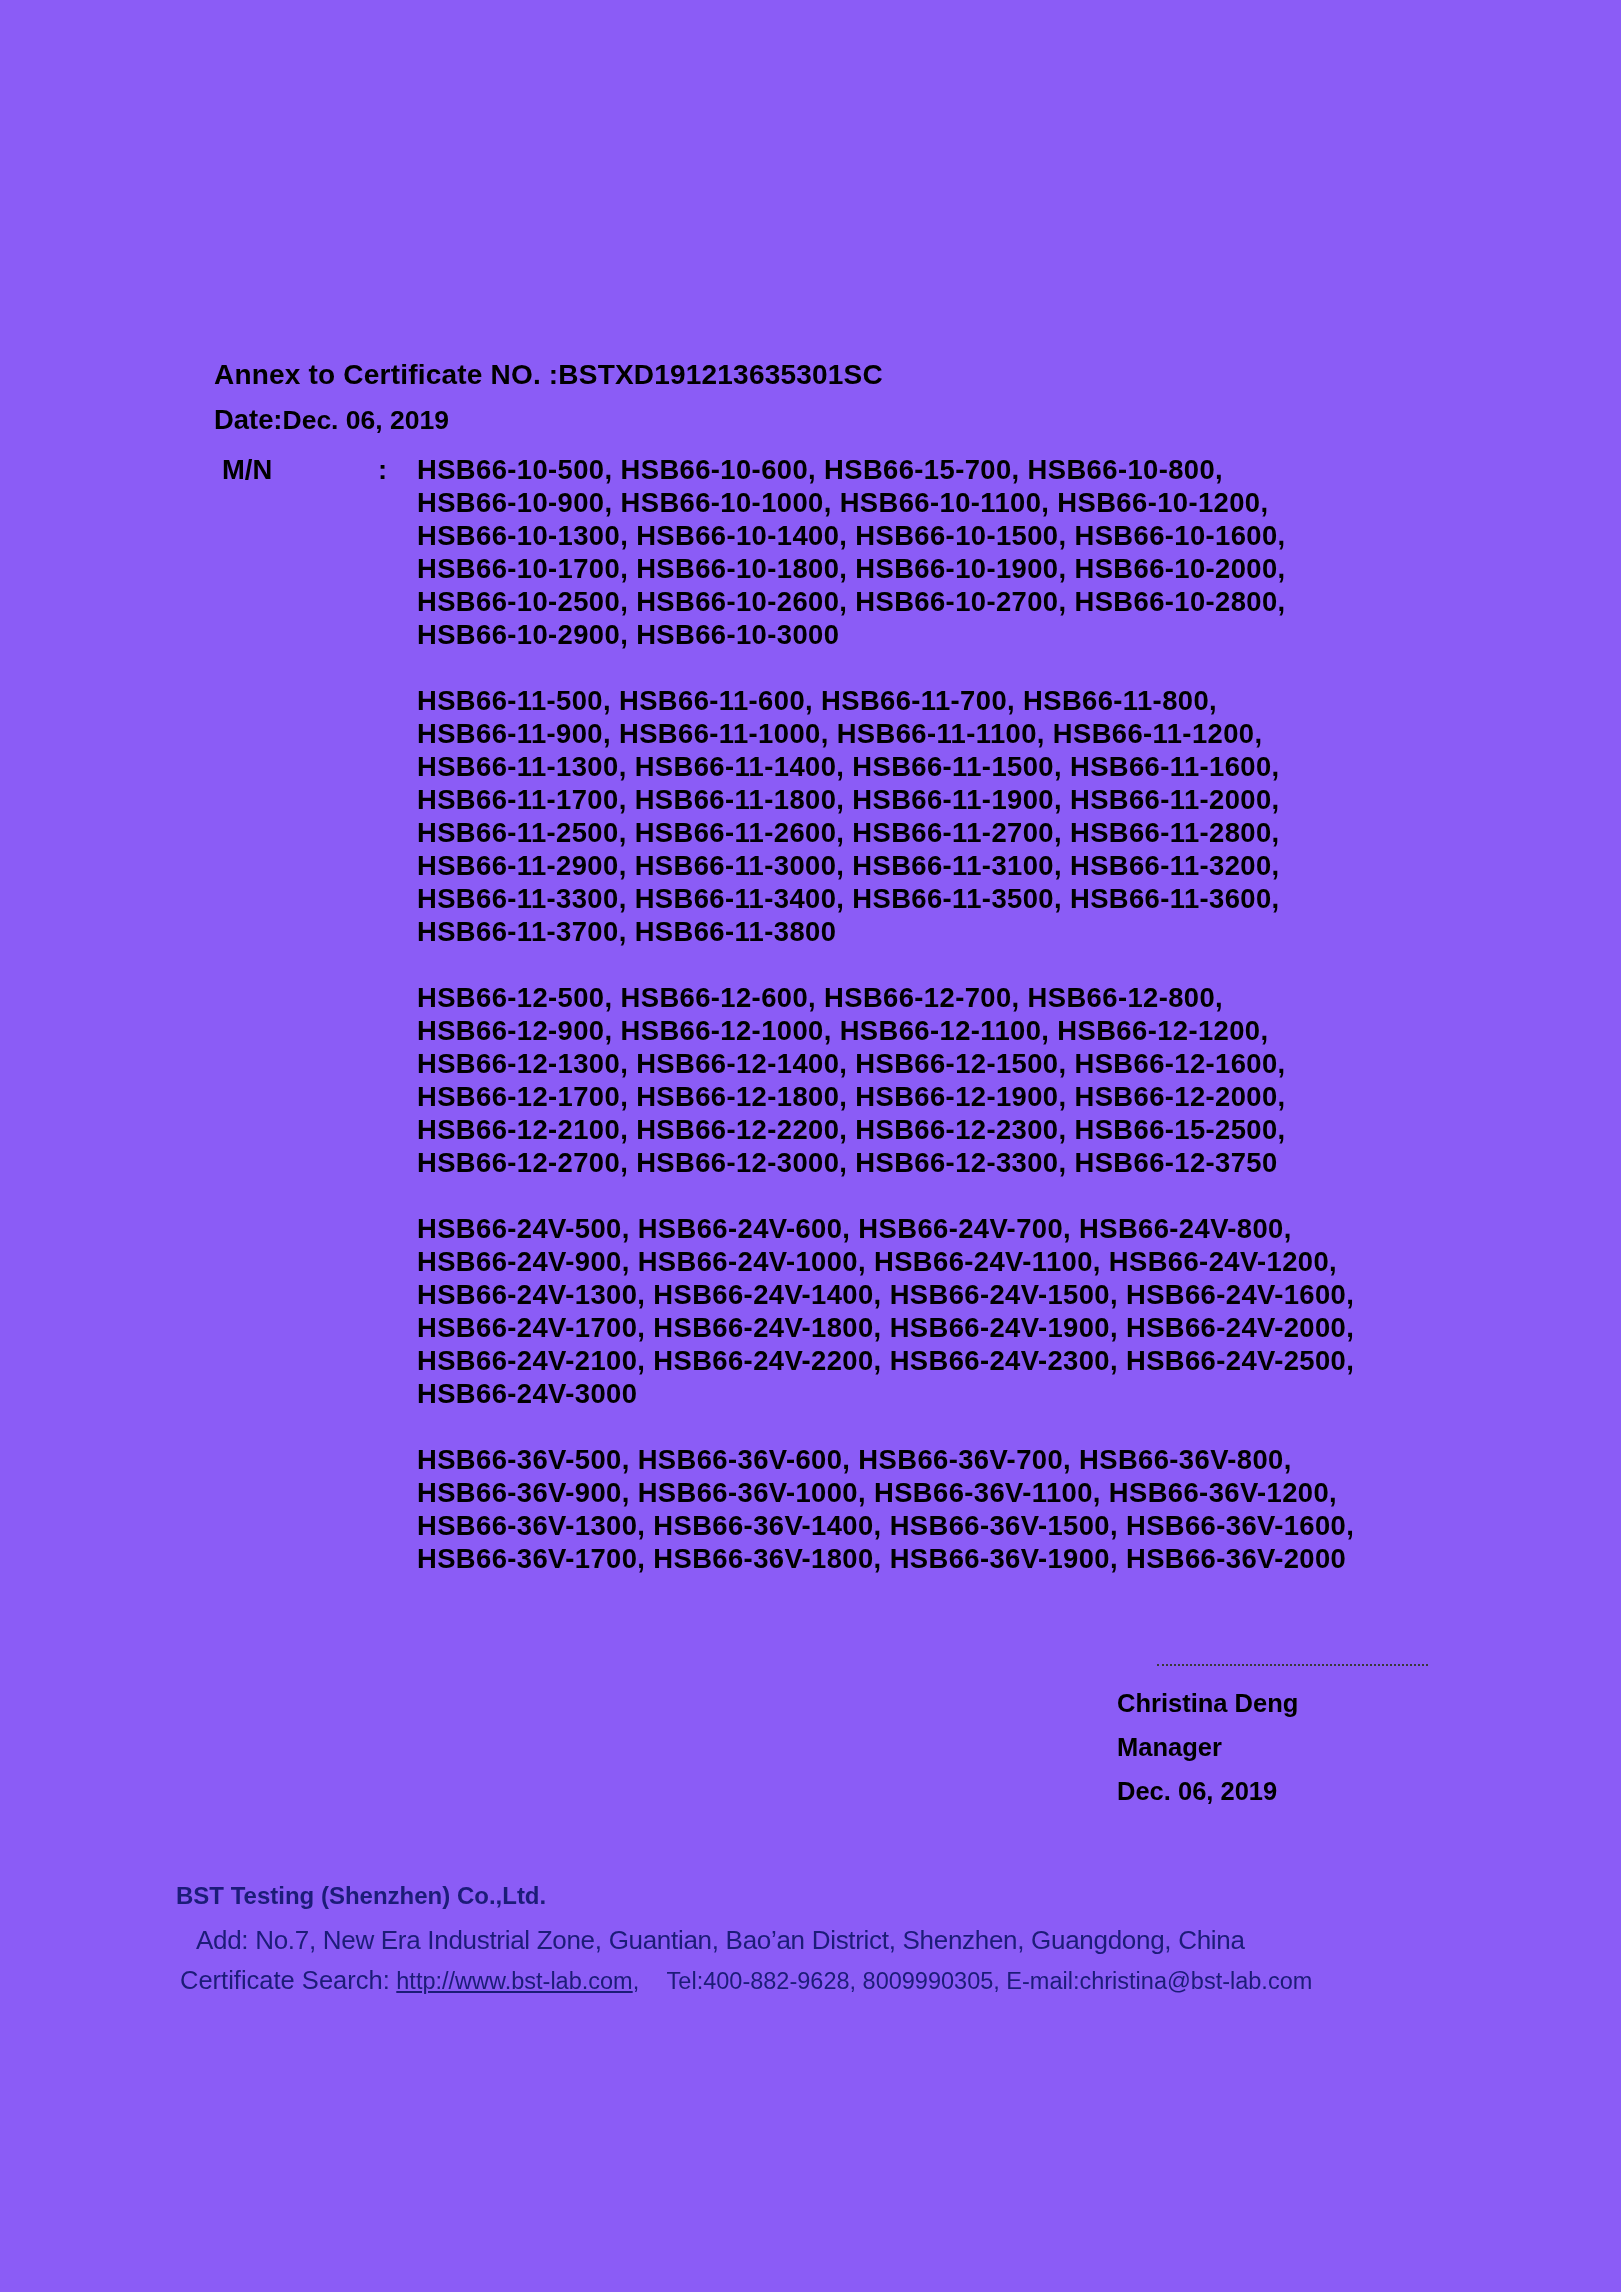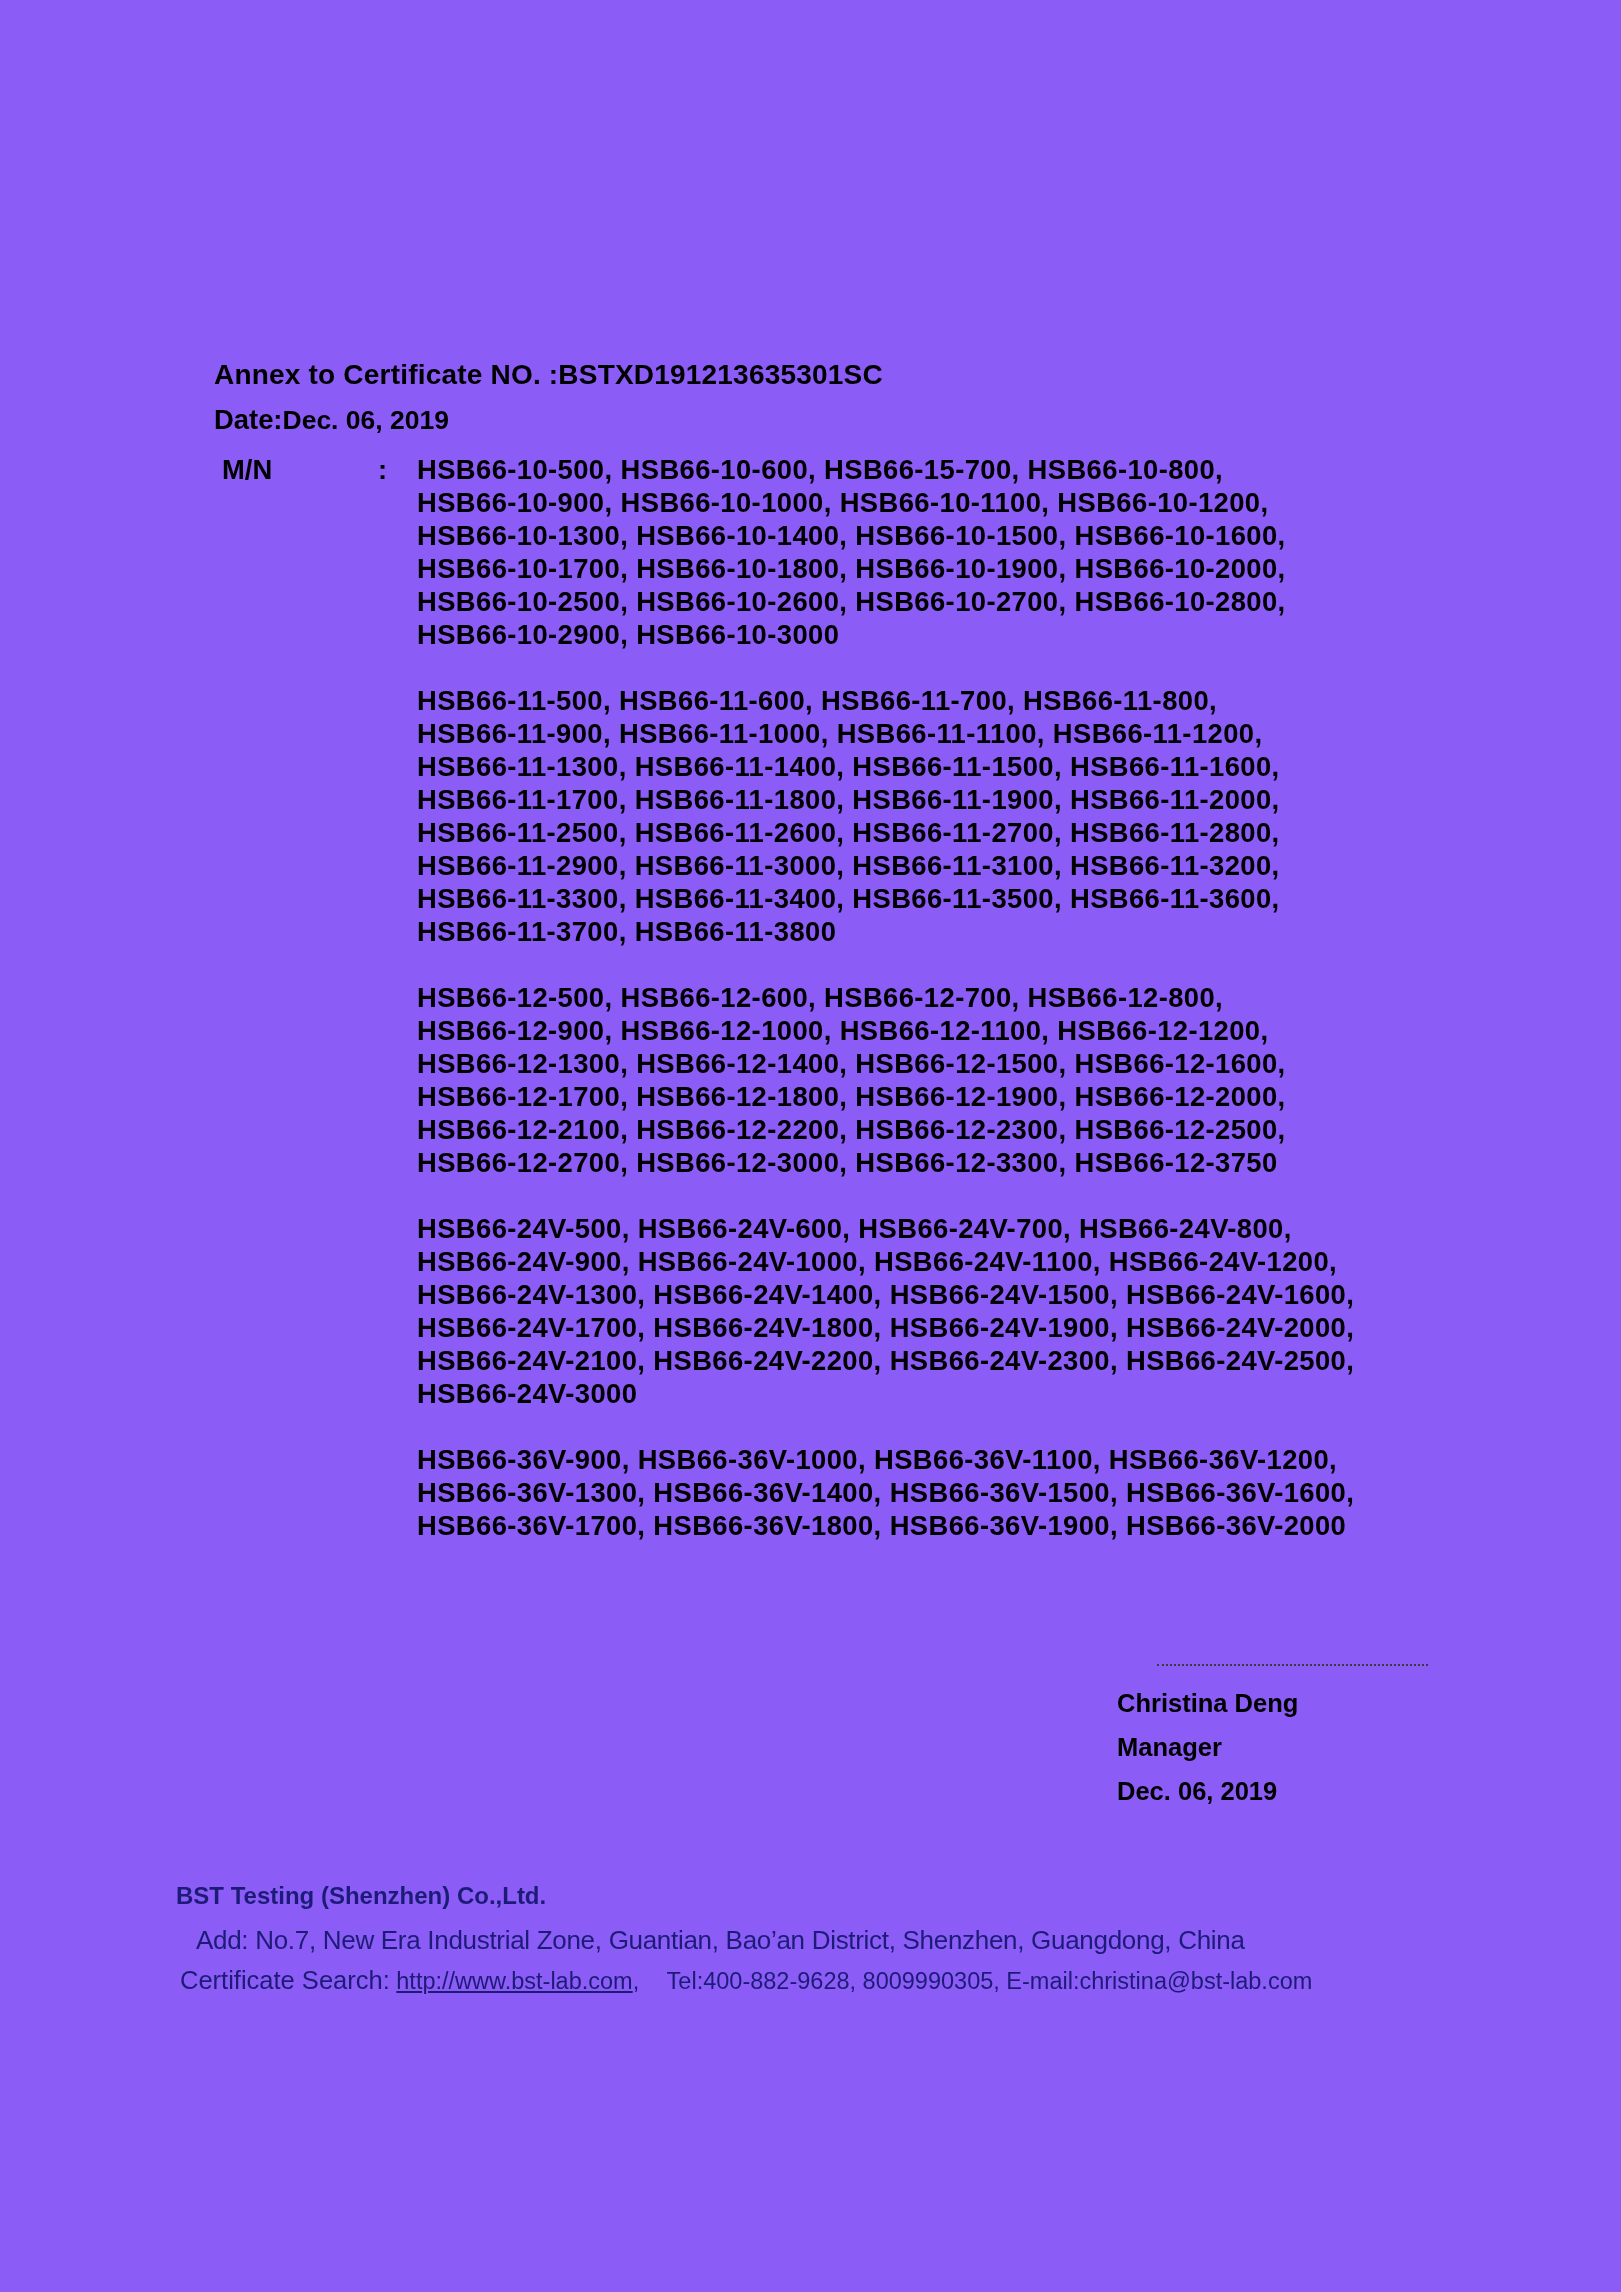--- a/index.html
+++ b/index.html
@@ -133,32 +133,33 @@
         <div class="model-line">HSB66-11-2500, HSB66-11-2600, HSB66-11-2700, HSB66-11-2800,</div>
         <div class="model-line">HSB66-11-2900, HSB66-11-3000, HSB66-11-3100, HSB66-11-3200,</div>
         <div class="model-line">HSB66-11-3300, HSB66-11-3400, HSB66-11-3500, HSB66-11-3600,</div>
         <div class="model-line">HSB66-11-3700, HSB66-11-3800</div>
       </div>
       <div class="model-group">
         <div class="model-line">HSB66-12-500, HSB66-12-600, HSB66-12-700, HSB66-12-800,</div>
         <div class="model-line">HSB66-12-900, HSB66-12-1000, HSB66-12-1100, HSB66-12-1200,</div>
         <div class="model-line">HSB66-12-1300, HSB66-12-1400, HSB66-12-1500, HSB66-12-1600,</div>
         <div class="model-line">HSB66-12-1700, HSB66-12-1800, HSB66-12-1900, HSB66-12-2000,</div>
-        <div class="model-line">HSB66-12-2100, HSB66-12-2200, HSB66-12-2300, HSB66-12-2500,</div>
+        <div class="model-line">HSB66-12-2100, HSB66-12-2200, HSB66-12-2300, HSB66-15-2500,</div>
         <div class="model-line">HSB66-12-2700, HSB66-12-3000, HSB66-12-3300, HSB66-12-3750</div>
       </div>
       <div class="model-group">
         <div class="model-line">HSB66-24V-500, HSB66-24V-600, HSB66-24V-700, HSB66-24V-800,</div>
         <div class="model-line">HSB66-24V-900, HSB66-24V-1000, HSB66-24V-1100, HSB66-24V-1200,</div>
         <div class="model-line">HSB66-24V-1300, HSB66-24V-1400, HSB66-24V-1500, HSB66-24V-1600,</div>
         <div class="model-line">HSB66-24V-1700, HSB66-24V-1800, HSB66-24V-1900, HSB66-24V-2000,</div>
         <div class="model-line">HSB66-24V-2100, HSB66-24V-2200, HSB66-24V-2300, HSB66-24V-2500,</div>
         <div class="model-line">HSB66-24V-3000</div>
       </div>
       <div class="model-group">
+        <div class="model-line">HSB66-36V-500, HSB66-36V-600, HSB66-36V-700, HSB66-36V-800,</div>
         <div class="model-line">HSB66-36V-900, HSB66-36V-1000, HSB66-36V-1100, HSB66-36V-1200,</div>
         <div class="model-line">HSB66-36V-1300, HSB66-36V-1400, HSB66-36V-1500, HSB66-36V-1600,</div>
         <div class="model-line">HSB66-36V-1700, HSB66-36V-1800, HSB66-36V-1900, HSB66-36V-2000</div>
       </div>
     </div>
 
   <div class="sig-dotted-line"></div>
 
   <div class="sig-block">
     <div class="sig-line">Christina Deng</div>

